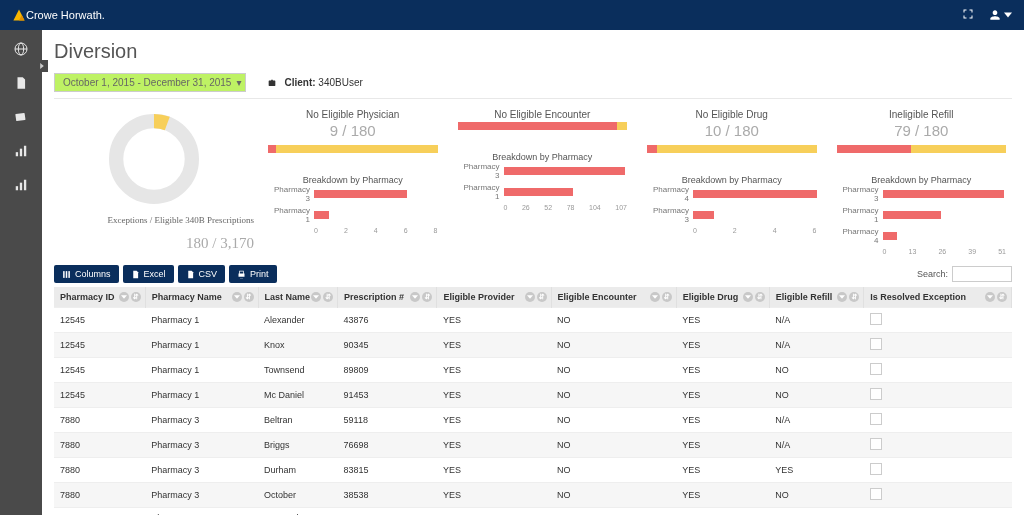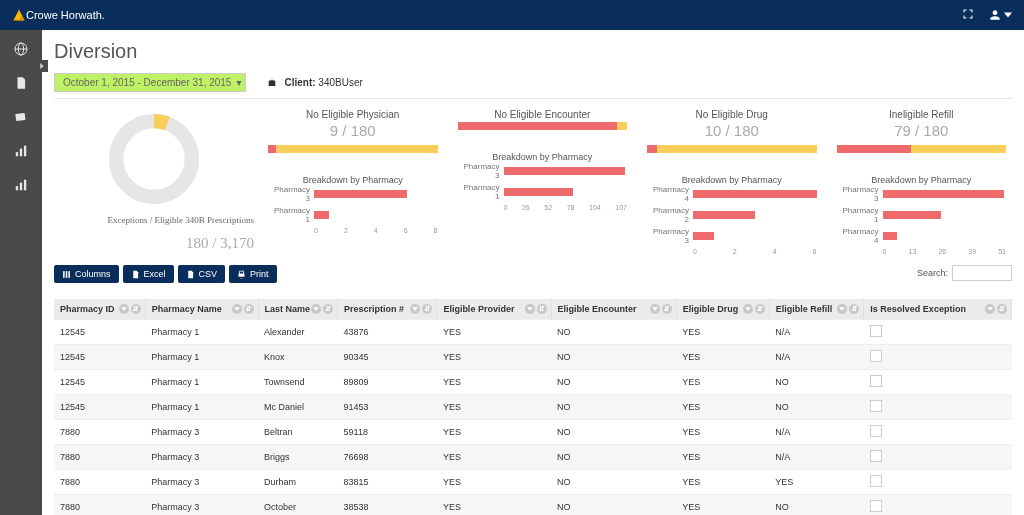--- a/index.html
+++ b/index.html
@@ -43,21 +43,21 @@
   .progress-fill { height: 100%; background: #ef6a6a; position: absolute; left: 0; top: 0; }
   
   .breakdown-title { font-size: 9px; color: #555; margin-top: 22px; }
   .breakdown-row { display: flex; align-items: center; gap: 4px; margin-bottom: 3px; }
   .breakdown-label { font-size: 8px; color: #777; width: 42px; text-align: right; }
   .breakdown-track { flex: 1; height: 8px; position: relative; }
   .breakdown-bar { height: 100%; background: #ef6a6a; }
   .breakdown-axis { display: flex; justify-content: space-between; font-size: 7px; color: #999; margin-left: 46px; margin-top: 2px;}
   
   
-  .actions-row { display: flex; align-items: flex-start; justify-content: space-between; margin-bottom: 16px; }
+  .actions-row { display: flex; align-items: center; justify-content: space-between; margin-bottom: 4px; }
   .btn-group { display: flex; gap: 4px; }
   .btn { background: #0a2e5c; color: #fff; font-size: 9px; padding: 4px 8px; border-radius: 2px; cursor: pointer; display: flex; align-items: center; gap: 4px; border: none;}
   .btn svg { fill: #fff; }
   .search-group { display: flex; align-items: center; gap: 4px; font-size: 9px; color: #555;}
   .search-group input { border: 1px solid #ccc; font-size: 9px; padding: 2px 4px; width: 60px;}
   
   
   table { width: 100%; border-collapse: collapse; font-size: 9px; }
   thead th { background: #ebebeb; color: #333; text-align: left; padding: 5px 6px; border-right: 1px solid #e0e0e0; position: relative; font-weight: bold;}
   thead th .sort-icons { position: absolute; right: 4px; top: 50%; transform: translateY(-50%); display: flex; gap: 2px; align-items:center;}
@@ -221,26 +221,20 @@
             <div class="kpi-title">No Eligible Drug</div>
             <div class="kpi-value">10 / 180</div>
             <div class="progress-bar">
               <div class="progress-fill" style="width:6%"></div>
             </div>
             <div class="breakdown-title">Breakdown by Pharmacy</div>
             <div class="breakdown-row">
               <div class="breakdown-label">Pharmacy 4</div>
               <div class="breakdown-track">
                 <div class="breakdown-bar" style="width:100%"></div>
-              </div>
-            </div>
-            <div class="breakdown-row">
-              <div class="breakdown-label">Pharmacy 2</div>
-              <div class="breakdown-track">
-                <div class="breakdown-bar" style="width:50%"></div>
               </div>
             </div>
             <div class="breakdown-row">
               <div class="breakdown-label">Pharmacy 3</div>
               <div class="breakdown-track">
                 <div class="breakdown-bar" style="width:16.666666666666664%"></div>
               </div>
             </div>
             <div class="breakdown-axis">
               <span>0</span>

